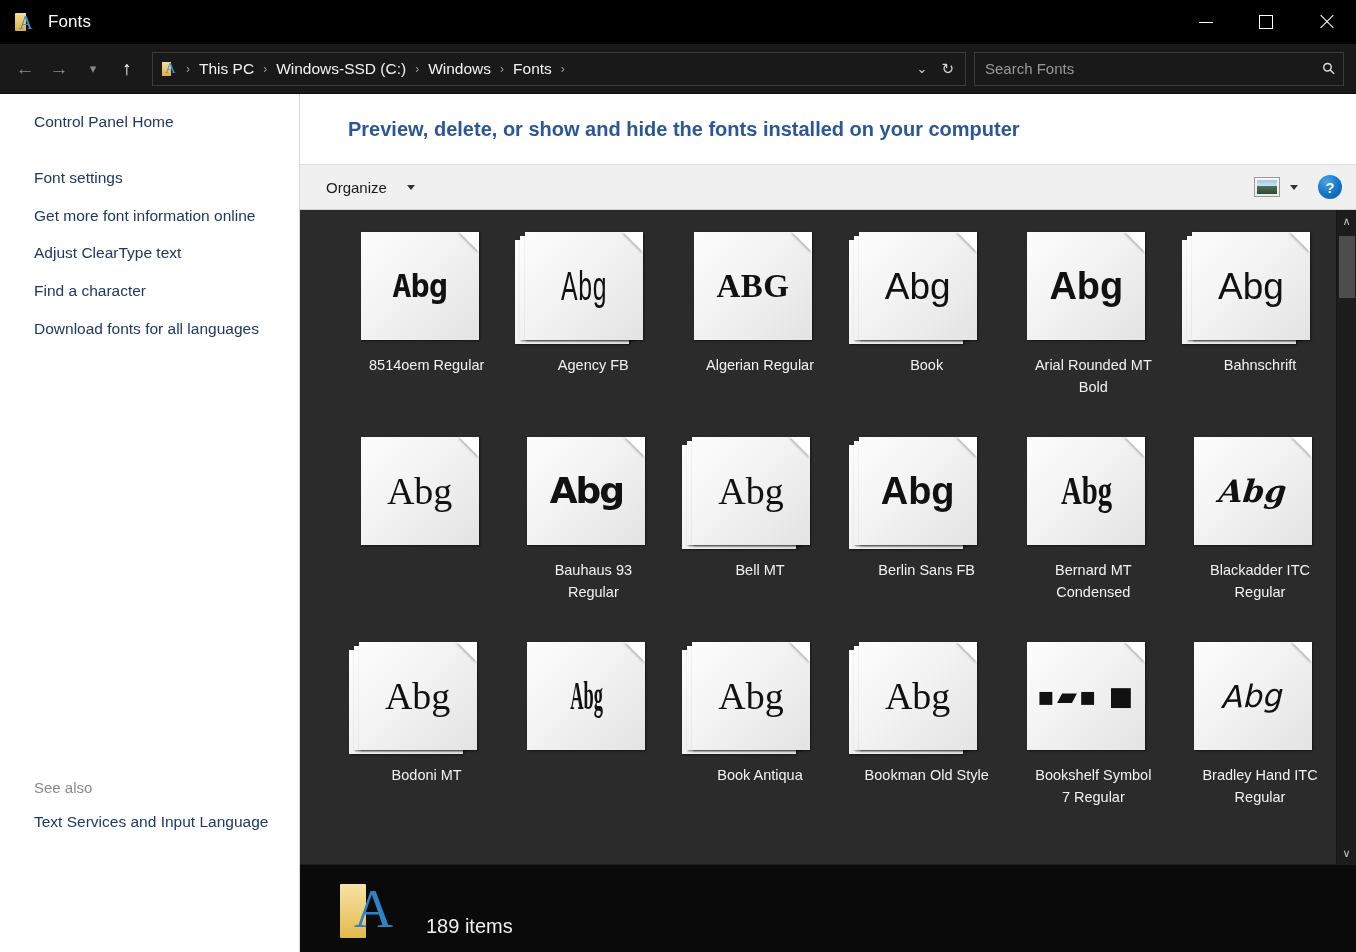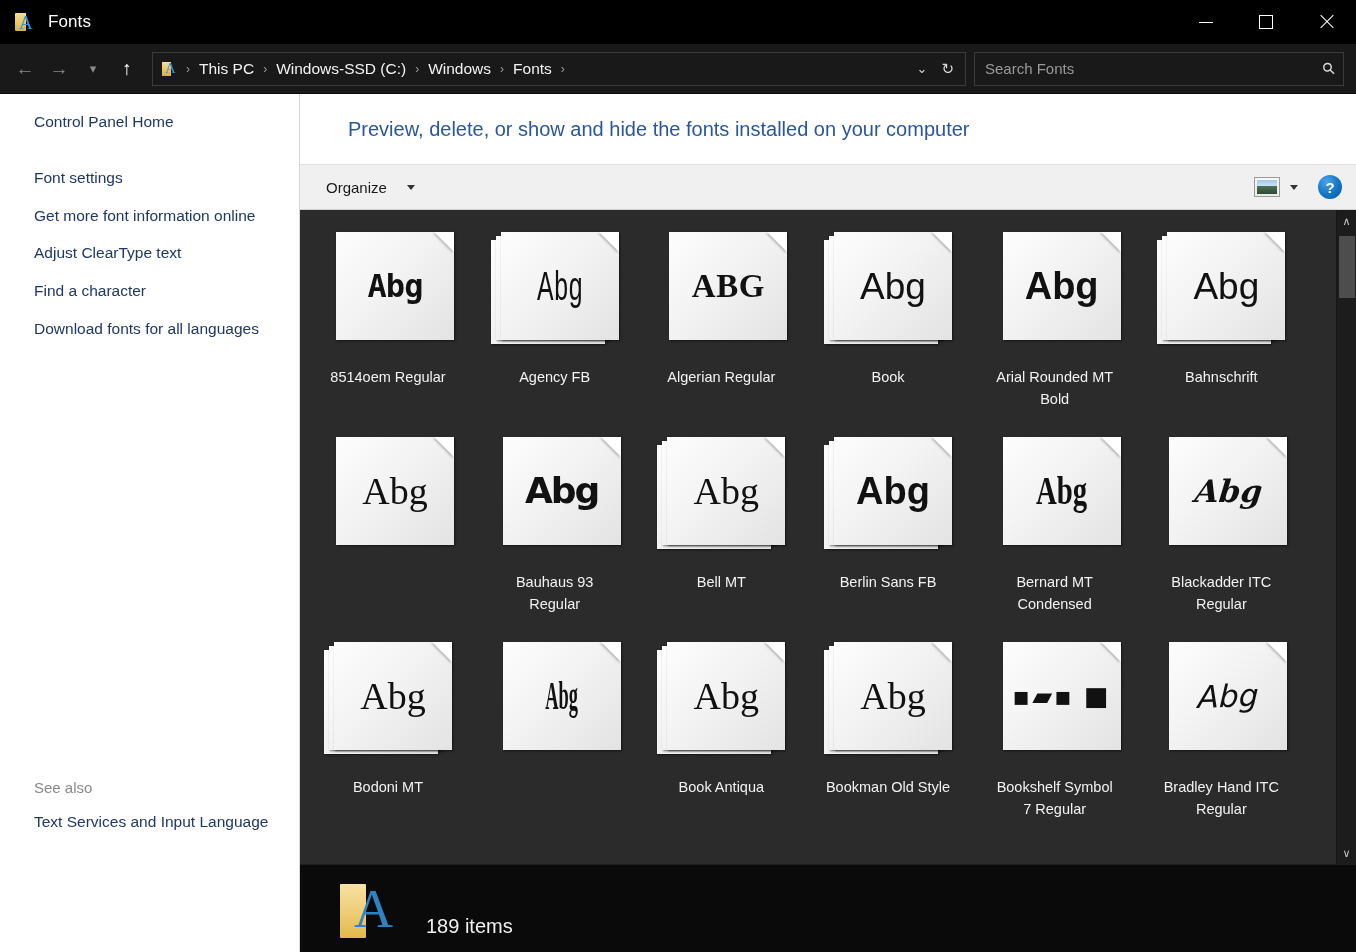--- a/index.html
+++ b/index.html
@@ -232,21 +232,21 @@
     height: 70px;
     flex: 0 0 70px;
     background: #ffffff;
     display: flex;
     align-items: center;
     padding-left: 48px;
   }
   .content-header-text {
     color: #2b579a;
     font-size: 20px;
-    font-weight: 400;
+    font-weight: 700;
   }
 
   .cmdbar {
     height: 46px;
     flex: 0 0 46px;
     background: #f0f0f0;
     border-top: 1px solid #e0e0e0;
     border-bottom: 1px solid #d0d0d0;
     display: flex;
     align-items: center;
@@ -308,21 +308,21 @@
     min-width: 0;
     padding: 16px 12px 0 24px;
     display: grid;
     grid-template-columns: repeat(6, 1fr);
     grid-auto-rows: 205px;
     overflow: hidden;
   }
   .tile {
     display: flex;
     flex-direction: column;
-    align-items: flex-start;
+    align-items: flex-end;
     padding-top: 6px;
   }
 
   .thumb {
     position: relative;
     width: 142px;
     height: 122px;
   }
   .sheet {
     position: absolute;
@@ -366,21 +366,20 @@
   .s-sansb  { font-family: "Liberation Sans", sans-serif; font-weight: bold; font-size: 38px; }
   .s-serif  { font-family: "Liberation Serif", serif; font-size: 38px; }
   .s-fat    { font-family: "DejaVu Sans", sans-serif; font-weight: bold; font-size: 36px; letter-spacing: -2px; }
   .s-cond   { font-family: "Liberation Serif", serif; font-weight: bold; transform: scaleX(0.72); font-size: 40px; }
   .s-script { font-family: "DejaVu Serif", serif; font-style: italic; font-weight: bold; font-size: 31px; transform: skewX(-6deg); }
   .s-poster { font-family: "Liberation Serif", serif; font-weight: bold; transform: scaleX(0.46); font-size: 40px; }
   .s-hand   { font-family: "DejaVu Sans", sans-serif; font-style: italic; font-size: 31px; transform: skewX(-4deg) rotate(-2deg); }
   .s-symbol { font-family: "DejaVu Sans", sans-serif; font-size: 26px; letter-spacing: 2px; }
 
   .tile-label {
-    margin-top: 12px;
     width: 128px;
     text-align: center;
     color: #f2f2f2;
     font-size: 14.5px;
     line-height: 1.55;
     word-wrap: break-word;
   }
 
   
   .vscroll {

